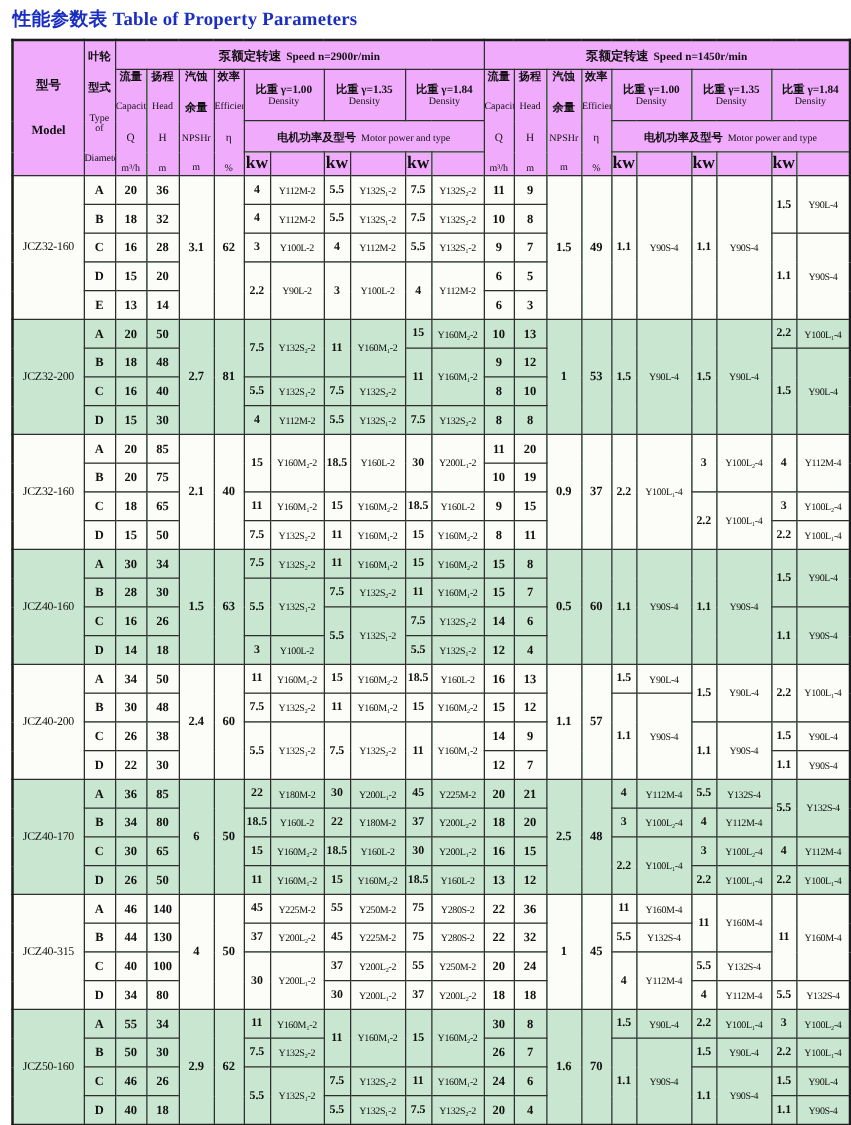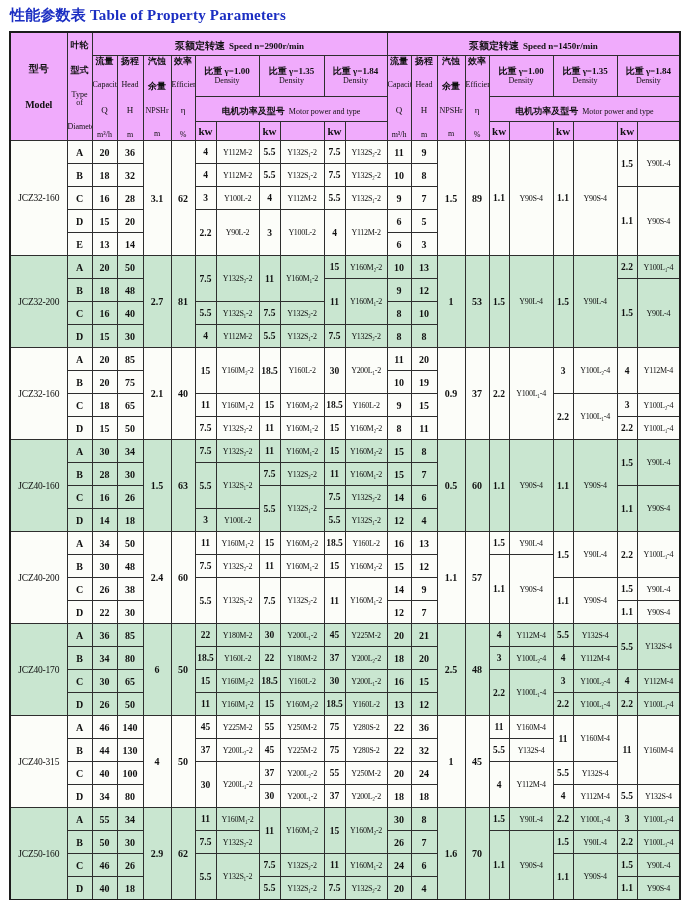--- a/index.html
+++ b/index.html
@@ -23,21 +23,21 @@
   }
   thead th { background:#f0abfc; font-weight:normal; }
   .zh  { font-size:10px; font-weight:bold; line-height:1.15; }
   .zhs { font-size:9px;  font-weight:bold; line-height:1.1; }
   .en  { font-size:8px;  line-height:1.1; }
   .sym { font-size:9px;  line-height:1.15; }
   .stack { display:flex; flex-direction:column; justify-content:center; gap:15px; }
   .h1 th.sp   { height:22px; }
   .h2 th.dens { height:40px; }
   .h3 th.motor{ height:24px; }
-  .h4 th      { height:18px; font-size:11px; font-weight:bold; }
+  .h4 th      { height:18px; font-size:14px; font-weight:bold; }
   .modelcell .stack { gap:24px; }
   tbody td { height:22px; font-size:10px; }
   td.model  { font-size:9.5px; letter-spacing:-0.2px; }
   td.tletter{ font-weight:bold; }
   td.num    { font-weight:bold; font-size:10px; }
   td.kwv    { font-weight:bold; font-size:9.5px; }
   td.mtype  { font-size:8px; letter-spacing:-0.3px; }
   td.gw { background:#fcfdf9; }
   td.gg { background:#c9e6d0; }
 </style>
@@ -222,21 +222,21 @@
           <td class="num gw" rowspan="5">62</td>
           <td class="kwv gw">4</td>
           <td class="mtype gw">Y112M-2</td>
           <td class="kwv gw">5.5</td>
           <td class="mtype gw">Y132S₁-2</td>
           <td class="kwv gw">7.5</td>
           <td class="mtype gw">Y132S₂-2</td>
           <td class="num gw">11</td>
           <td class="num gw">9</td>
           <td class="num gw" rowspan="5">1.5</td>
-          <td class="num gw" rowspan="5">89</td>
+          <td class="num gw" rowspan="5">49</td>
           <td class="kwv gw" rowspan="5">1.1</td>
           <td class="mtype gw" rowspan="5">Y90S-4</td>
           <td class="kwv gw" rowspan="5">1.1</td>
           <td class="mtype gw" rowspan="5">Y90S-4</td>
           <td class="kwv gw" rowspan="2">1.5</td>
           <td class="mtype gw" rowspan="2">Y90L-4</td>
         </tr>
         <tr>
           <td class="tletter gw">B</td>
           <td class="num gw">18</td>

